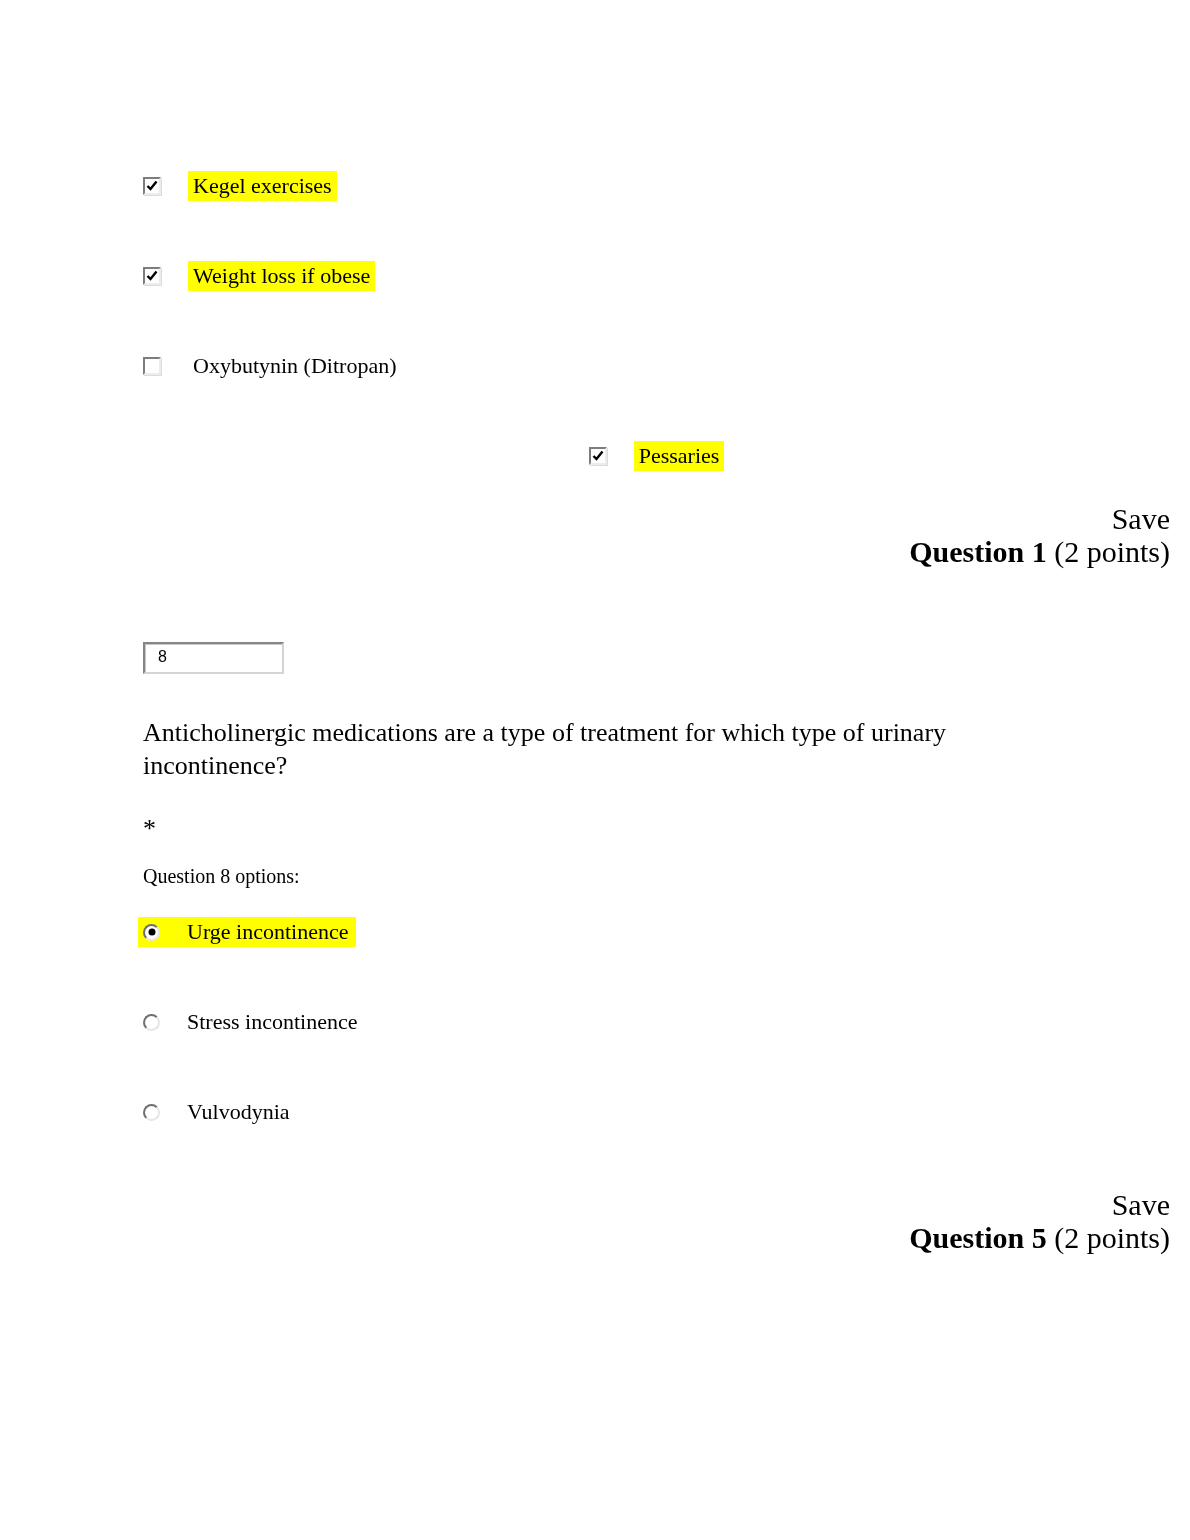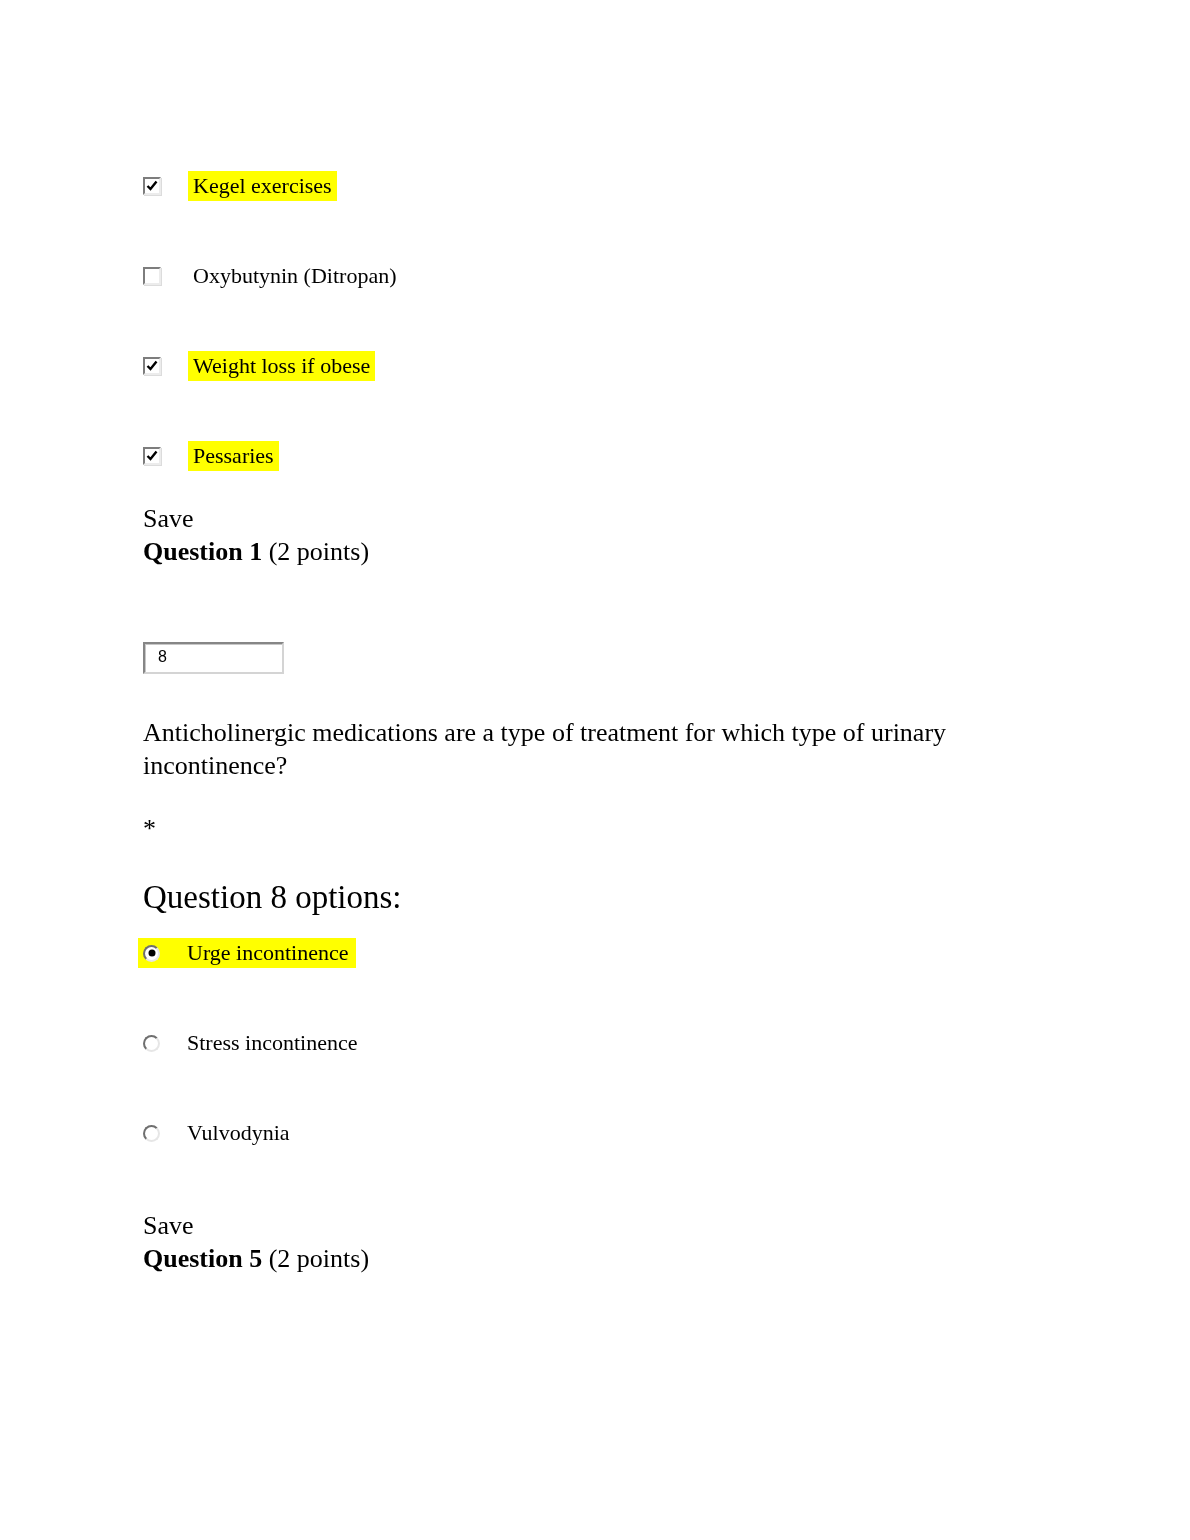--- a/index.html
+++ b/index.html
@@ -11,21 +11,21 @@
     font-family: "Liberation Serif", "DejaVu Serif", serif;
     overflow: hidden;
   }
   .page { padding: 172px 20px 0 143px; }
 
   
   .opt-row {
     display: flex; align-items: center;
     height: 28px; margin-bottom: 62px;
   }
-  .opt-row.last { margin-bottom: 0; }
+  .opt-row.last { margin-bottom: 0; justify-content: center; }
 
   .checkbox {
     width: 18px; height: 18px; flex: none;
     background: #ffffff;
     border: 2px solid;
     border-color: #7d7d7d #ececec #ececec #7d7d7d;
     box-shadow: 1px 1px 0 #dcdcdc;
     display: inline-flex; align-items: center; justify-content: center;
   }
   .checkbox svg { display: none; }
@@ -59,21 +59,21 @@
     display: inline-flex; align-items: center;
     padding: 3px 8px 3px 5px;
     margin-left: -5px;
   }
   .row-wrap.hl { background: var(--hl); }
   .row-wrap .opt-label { padding: 0; }
 
   .save-block { margin-top: 32px; }
   .save-block.bottom { margin-top: 30px; }
   .save-line, .qheader {
-    font-size: 26px; line-height: 33px;
+    font-size: 30px; line-height: 33px; text-align: right;
   }
   .qheader b { font-weight: bold; }
 
   .number-input {
     display: block;
     margin-top: 74px;
     width: 141px; height: 32px;
     background: #ffffff;
     border: 2px solid;
     border-color: #868686 #d4d4d4 #d4d4d4 #868686;
@@ -87,55 +87,55 @@
   .question-text {
     margin-top: 42px;
     width: 945px;
     font-size: 26px; line-height: 33px;
   }
   .required {
     margin-top: 30px;
     font-size: 26px; line-height: 33px;
   }
   .options-label {
-    margin-top: 36px;
-    font-size: 33px; line-height: 33px;
+    margin-top: 15px;
+    font-size: 20px; line-height: 33px;
   }
   .radio-group { margin-top: 25px; }
 </style>
 </head>
 <body style="background: rgb(255, 255, 255);">
 
 <div class="page">
 
   <div>
 
     <div class="opt-row">
       <span class="checkbox checked">
         <svg width="12" height="12" viewBox="0 0 12 12">
           <path d="M1.5 6 L4.5 9 L10.5 1.5" fill="none" stroke="#000" stroke-width="2.4"></path>
         </svg>
       </span>
       <span class="opt-label hl">Kegel exercises</span>
     </div>
 
     <div class="opt-row">
-      <span class="checkbox">
-        
-      </span>
-      <span class="opt-label">Oxybutynin (Ditropan)</span>
-    </div>
-
-    <div class="opt-row">
       <span class="checkbox checked">
         <svg width="12" height="12" viewBox="0 0 12 12">
           <path d="M1.5 6 L4.5 9 L10.5 1.5" fill="none" stroke="#000" stroke-width="2.4"></path>
         </svg>
       </span>
       <span class="opt-label hl">Weight loss if obese</span>
+    </div>
+
+    <div class="opt-row">
+      <span class="checkbox">
+        
+      </span>
+      <span class="opt-label">Oxybutynin (Ditropan)</span>
     </div>
 
     <div class="opt-row last">
       <span class="checkbox checked">
         <svg width="12" height="12" viewBox="0 0 12 12">
           <path d="M1.5 6 L4.5 9 L10.5 1.5" fill="none" stroke="#000" stroke-width="2.4"></path>
         </svg>
       </span>
       <span class="opt-label hl">Pessaries</span>
     </div>

